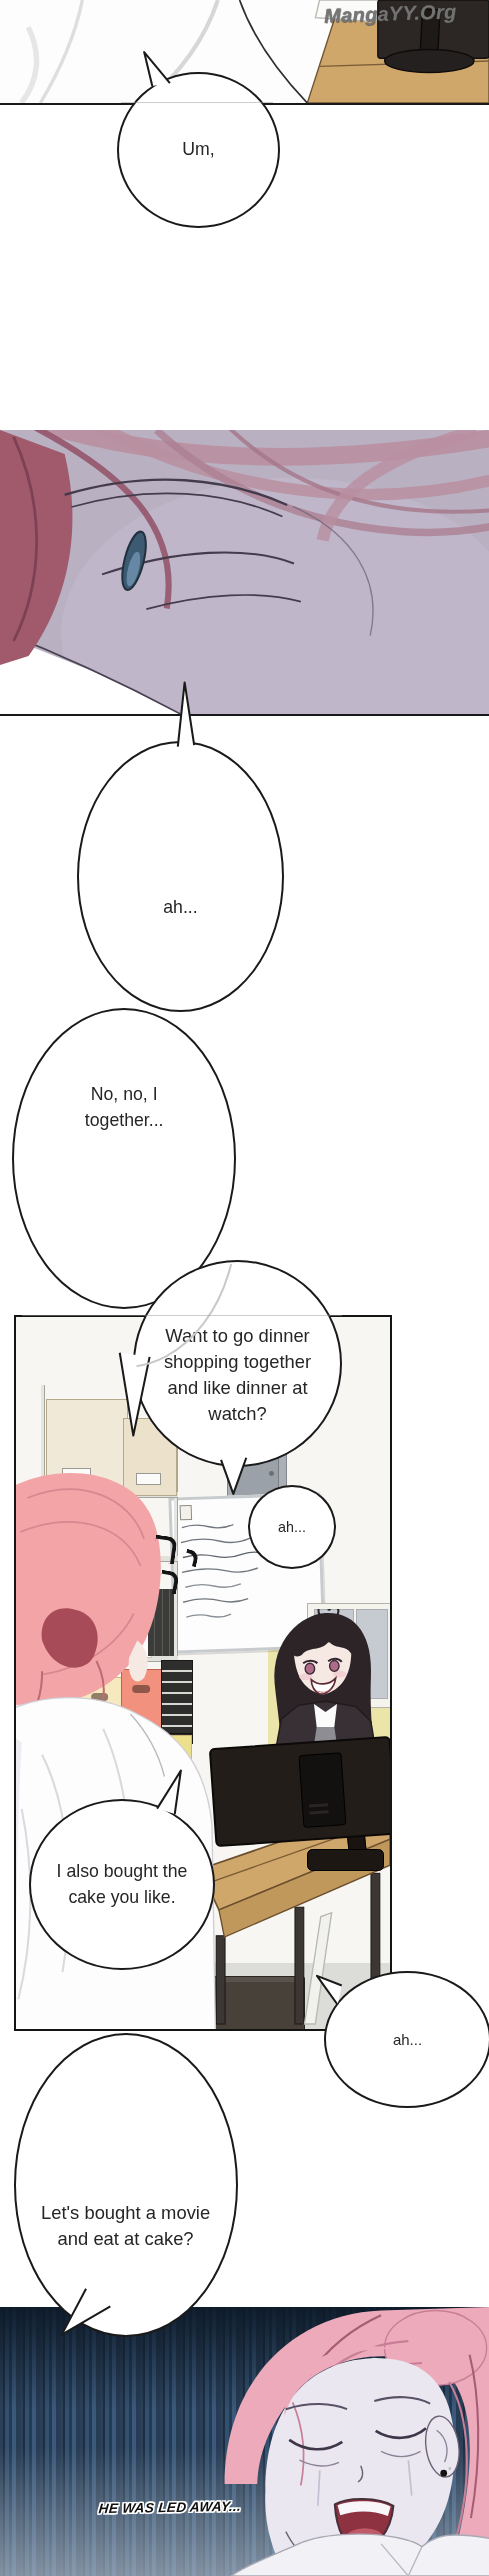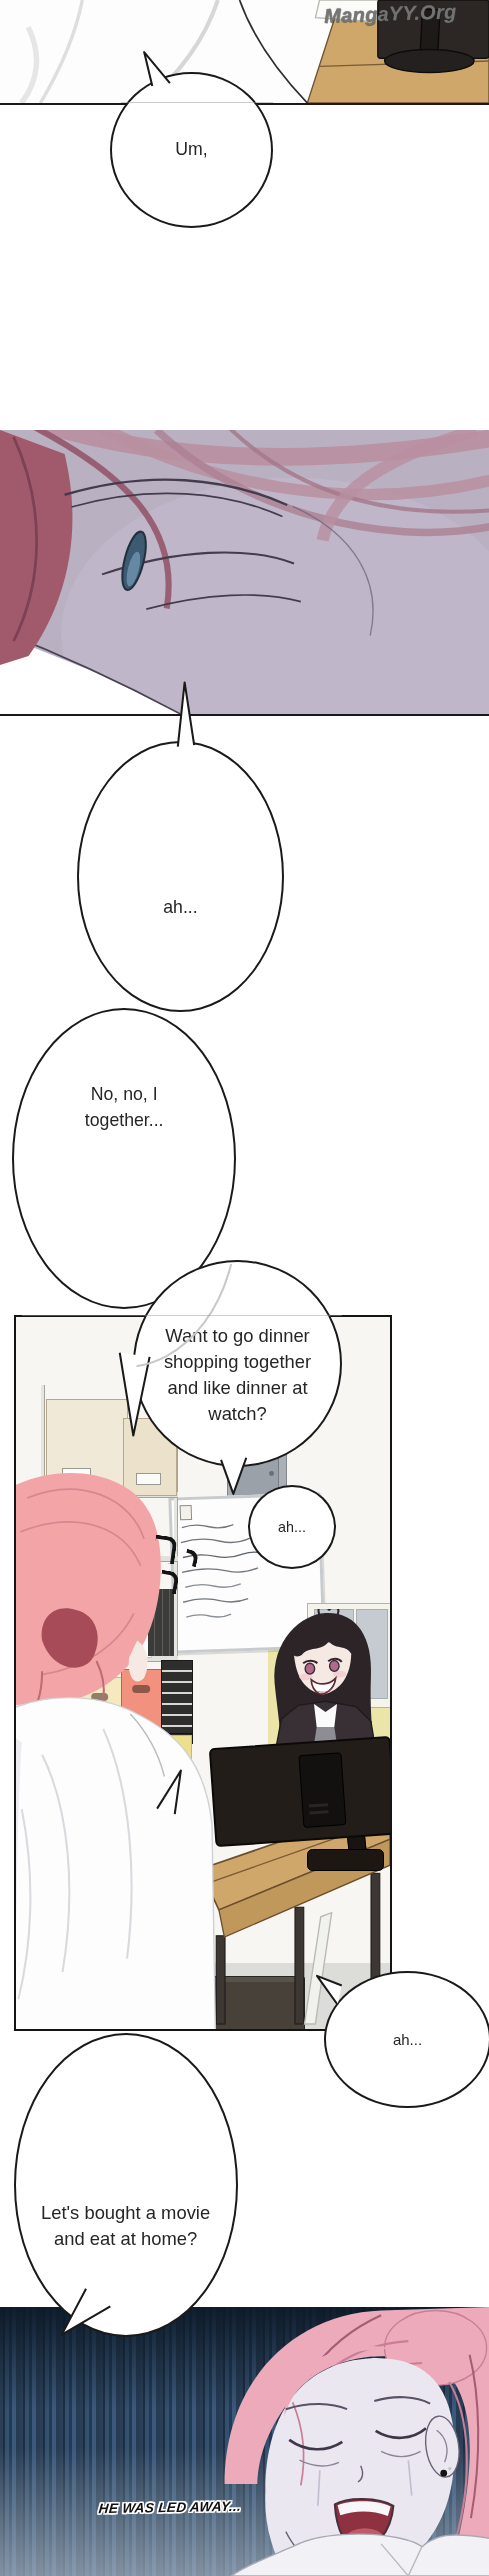--- a/index.html
+++ b/index.html
@@ -88,21 +88,21 @@
       <path d="M120,0 C110,50 88,102 58,152" stroke="#dedee1" stroke-width="5" fill="none"></path>
       <path d="M40,40 C60,80 55,120 30,152" stroke="#e6e6e9" stroke-width="8" fill="none"></path>
       <path d="M352,0 C372,56 412,110 452,152" stroke="#2e2e2e" stroke-width="2.5" fill="none"></path>
     </svg>
     <div class="abs watermark">MangaYY.Org</div>
   </section>
 
   <svg class="tail" style="left:131px;top:48px;width:48px;height:42px" viewBox="0 0 70 62">
     <path d="M31,56 L19,6 L57,52" fill="#fff" stroke="#1a1a1a" stroke-width="3" stroke-linejoin="round"></path>
   </svg>
-  <div class="bubble" style="left:110px;top:72px;width:159px;height:152px">
+  <div class="bubble" style="left:117px;top:72px;width:159px;height:152px">
     <span>Um,</span>
   </div>
   <div class="showthrough" style="left:121px;top:102px;width:152px"></div>
 
   <section class="panel" id="panel-face">
     <svg width="490" height="284" viewBox="0 0 720 417">
       <rect width="720" height="417" fill="var(--face-panel-bg,#b9b1c2)"></rect>
       <ellipse cx="430" cy="300" rx="340" ry="230" fill="#c0b8ca" opacity=".85"></ellipse>
       <polygon points="0,300 150,360 265,417 0,417" fill="#ffffff"></polygon>
       <path d="M0,295 C90,330 180,372 265,417" stroke="#4a4252" stroke-width="2.5" fill="none"></path>
@@ -275,31 +275,35 @@
   </svg>
   <div class="showthrough" style="left:22.4px;top:1315px;width:320px"></div>
 
   <div class="bubble" style="left:248px;top:1485px;width:84px;height:80px;font-size:14.3px">
     <span>ah...</span>
   </div>
 
   <svg class="tail" style="left:151px;top:1765px;width:38px;height:56px" viewBox="0 0 56 82">
     <path d="M9,64 L44,8 L35,72" fill="#fff" stroke="#1a1a1a" stroke-width="3" stroke-linejoin="round"></path>
   </svg>
+  <div class="bubble" style="left:29px;top:1799px;width:182px;height:167px">
+    <span>I also bought the</span>
+    <span>cake you like.</span>
+  </div>
 
   <svg class="tail" style="left:306px;top:1969px;width:44px;height:44px" viewBox="0 0 64 64">
     <path d="M52,24 L16,10 L46,52" fill="#fff" stroke="#1a1a1a" stroke-width="3" stroke-linejoin="round"></path>
   </svg>
   <div class="bubble" style="left:324px;top:1971px;width:163px;height:133px;font-size:15px">
     <span>ah...</span>
   </div>
 
   <div class="bubble" style="left:13.6px;top:2033px;width:224px;height:304px;padding-top:82px;box-sizing:border-box;font-size:18.4px;z-index:6">
     <span>Let's bought a movie</span>
-    <span>and eat at home?</span>
+    <span>and eat at cake?</span>
   </div>
   <svg class="tail" style="left:48px;top:2282px;width:68px;height:58px;z-index:7" viewBox="0 0 100 86">
     <path d="M56,10 L20,78 L92,36" fill="#fff" stroke="#1a1a1a" stroke-width="3" stroke-linejoin="round"></path>
   </svg>
 
   <section class="panel" id="panel-night">
     <svg width="490" height="269" viewBox="0 0 720 395">
       <path d="M330,260 C330,110 430,10 560,5 L720,0 L720,395 L660,395 C700,250 700,150 662,103 C600,55 480,62 430,132 C395,176 380,215 378,260 Z" fill="#edaabb"></path>
       <ellipse cx="640" cy="60" rx="75" ry="55" fill="#edaabb" stroke="#c87e96" stroke-width="2"></ellipse>
       <path d="M420,180 C450,100 520,55 600,50 M440,210 C470,130 540,85 620,82 M660,110 C690,160 695,250 670,340" stroke="#c87e96" stroke-width="3" fill="none"></path>

